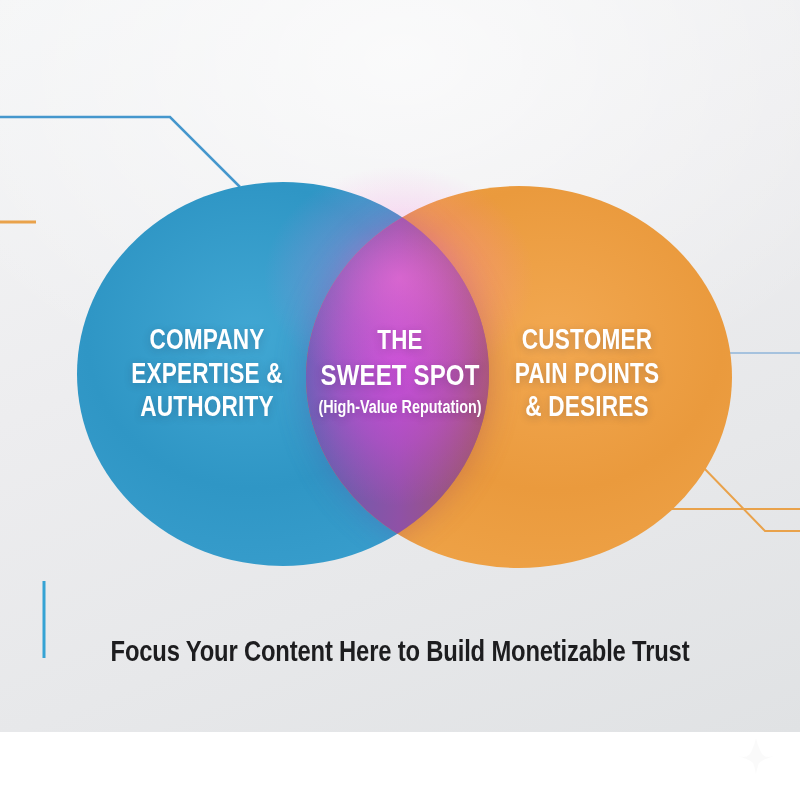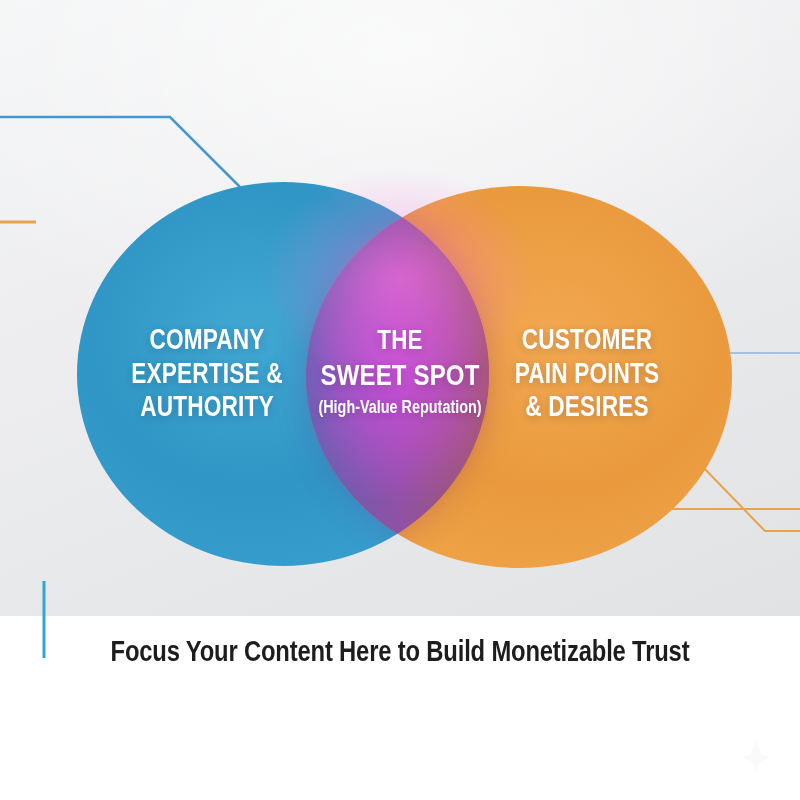--- a/index.html
+++ b/index.html
@@ -1,18 +1,18 @@
 <!DOCTYPE html>
 <html><head>
 <meta charset="utf-8">
 <style>
   html,body{margin:0;padding:0;}
   body{width:800px;height:800px;overflow:hidden;font-family:"Liberation Sans",sans-serif;}
   .stage{
-    position:relative;width:800px;height:616px;
+    position:relative;width:800px;height:732px;
     background:
       radial-gradient(120% 90% at 50% 8%, rgba(255,255,255,.65) 0%, rgba(255,255,255,0) 55%),
       linear-gradient(158deg,#f4f5f6 0%,#ededef 40%,#e7e8ea 70%,#e0e2e4 100%);
   }
   .stage svg{position:absolute;left:0;top:0;}
   .label{
     position:absolute;color:#ffffff;font-weight:700;text-align:center;
     letter-spacing:.2px;line-height:1.16;white-space:nowrap;
     text-shadow:0 2px 10px rgba(30,30,60,.22);
   }

